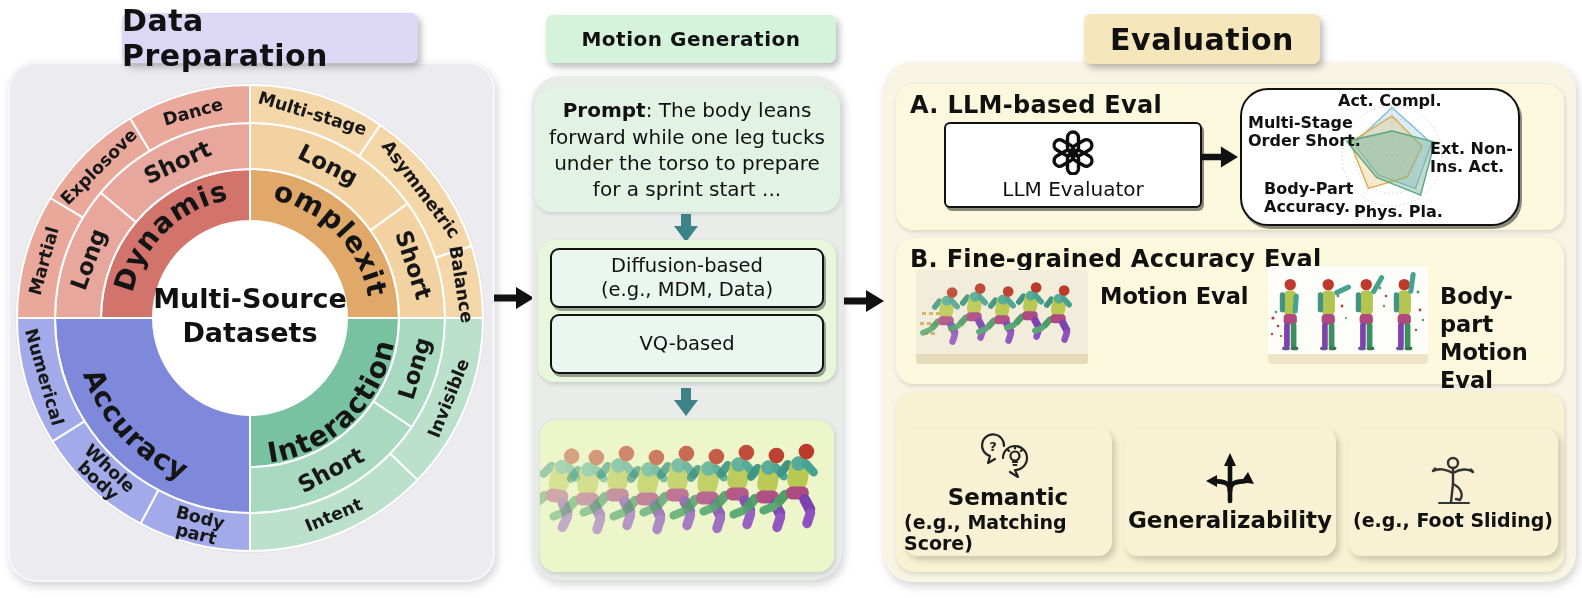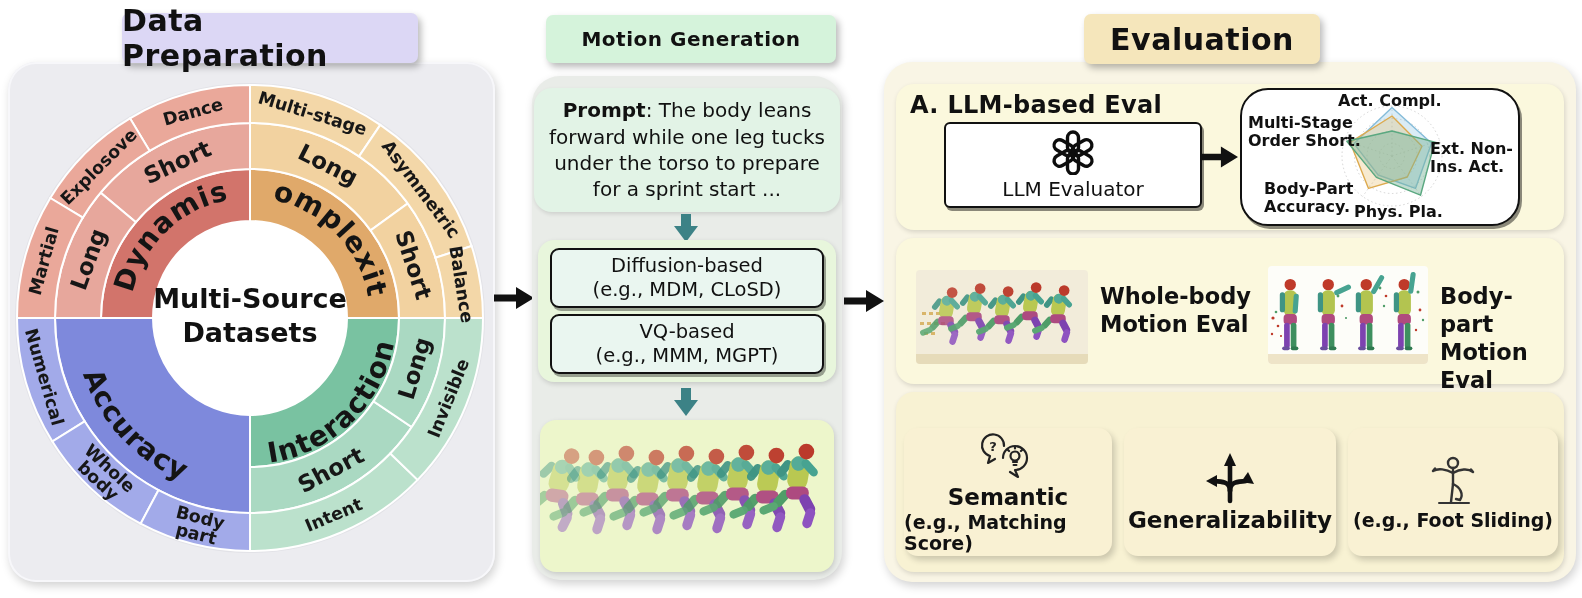--- a/index.html
+++ b/index.html
@@ -141,25 +141,24 @@
       </div>
     </div>
 
     <svg class="arrow-abs" style="left:140px;top:138px" width="28" height="28" viewBox="0 0 24 28">
       <path d="M7,0 H17 V12 H24 L12,28 L0,12 H7 Z" fill="#3c8286"></path>
     </svg>
 
     <div class="methods-box">
       <div class="method" style="top:8px">
         <span>Diffusion-based</span>
-        <span>(e.g., MDM, CLoSD)</span>
+        <span>(e.g., MDM, Data)</span>
       </div>
       <div class="method" style="top:74px">
         <span>VQ-based</span>
-        <span>(e.g., MMM, MGPT)</span>
       </div>
     </div>
 
     <svg class="arrow-abs" style="left:140px;top:312px" width="28" height="28" viewBox="0 0 24 28">
       <path d="M7,0 H17 V12 H24 L12,28 L0,12 H7 Z" fill="#3c8286"></path>
     </svg>
 
     <div class="motion-img">
       <svg width="294" height="152" viewBox="0 0 294 152">
         <use href="#runner" transform="translate(-6,25) scale(1.2) rotate(8 20 40)" opacity="0.45"></use>
@@ -228,20 +227,21 @@
         </div>
         <div class="radar-lab" style="left:22px;top:90px">
           <div>Body-Part</div>
           <div>Accuracy.</div>
         </div>
         <div class="radar-lab" style="left:112px;top:113px">Phys. Pla.</div>
       </div>
     </div>
 
     <div class="subpanel" style="top:176px;height:146px">
+      <div class="sub-label">B. Fine-grained Accuracy Eval</div>
       <div class="bimg" style="left:20px;top:32px;width:172px;height:94px;background:#f2ecda">
         <svg width="172" height="94" viewBox="0 0 172 94">
           <rect x="0" y="84" width="172" height="10" fill="#e6dbb9"></rect>
           <g fill="#d9b56a">
             <rect x="6" y="42" width="4" height="3"></rect>
               <rect x="13" y="42" width="4" height="3"></rect>
               <rect x="20" y="42" width="4" height="3"></rect>
             <rect x="4" y="52" width="4" height="3"></rect>
               <rect x="11" y="52" width="4" height="3"></rect>
               <rect x="18" y="52" width="4" height="3"></rect>
@@ -250,21 +250,20 @@
               <rect x="15" y="62" width="4" height="3"></rect>
           </g>
           <use href="#runner" transform="translate(14,16) scale(0.82)" opacity="0.85"></use>
           <use href="#runner" transform="translate(42,12) scale(0.82)" opacity="0.9"></use>
           <use href="#runner" transform="translate(70,15) scale(0.82)" opacity="0.95"></use>
           <use href="#runner" transform="translate(98,11) scale(0.82)"></use>
           <use href="#runner" transform="translate(126,14) scale(0.82)"></use>
         </svg>
       </div>
       <div class="bcap" style="left:204px;top:44px">
-        <div>Whole-body</div>
         <div>Motion Eval</div>
       </div>
       <div class="bimg" style="left:372px;top:28px;width:160px;height:98px;background:#fdfdf9">
         <svg width="160" height="98" viewBox="0 0 160 98">
           <g>
             <use href="#stander" transform="translate(8,12) scale(0.95)"></use>
             <g transform="translate(8,12) scale(0.95)">
                 <g transform="translate(21.5,16.5) rotate(4)">
                   <rect x="-2.7" y="0" width="5.4" height="21" rx="2.7" fill="#47a391"></rect>
                 </g>

